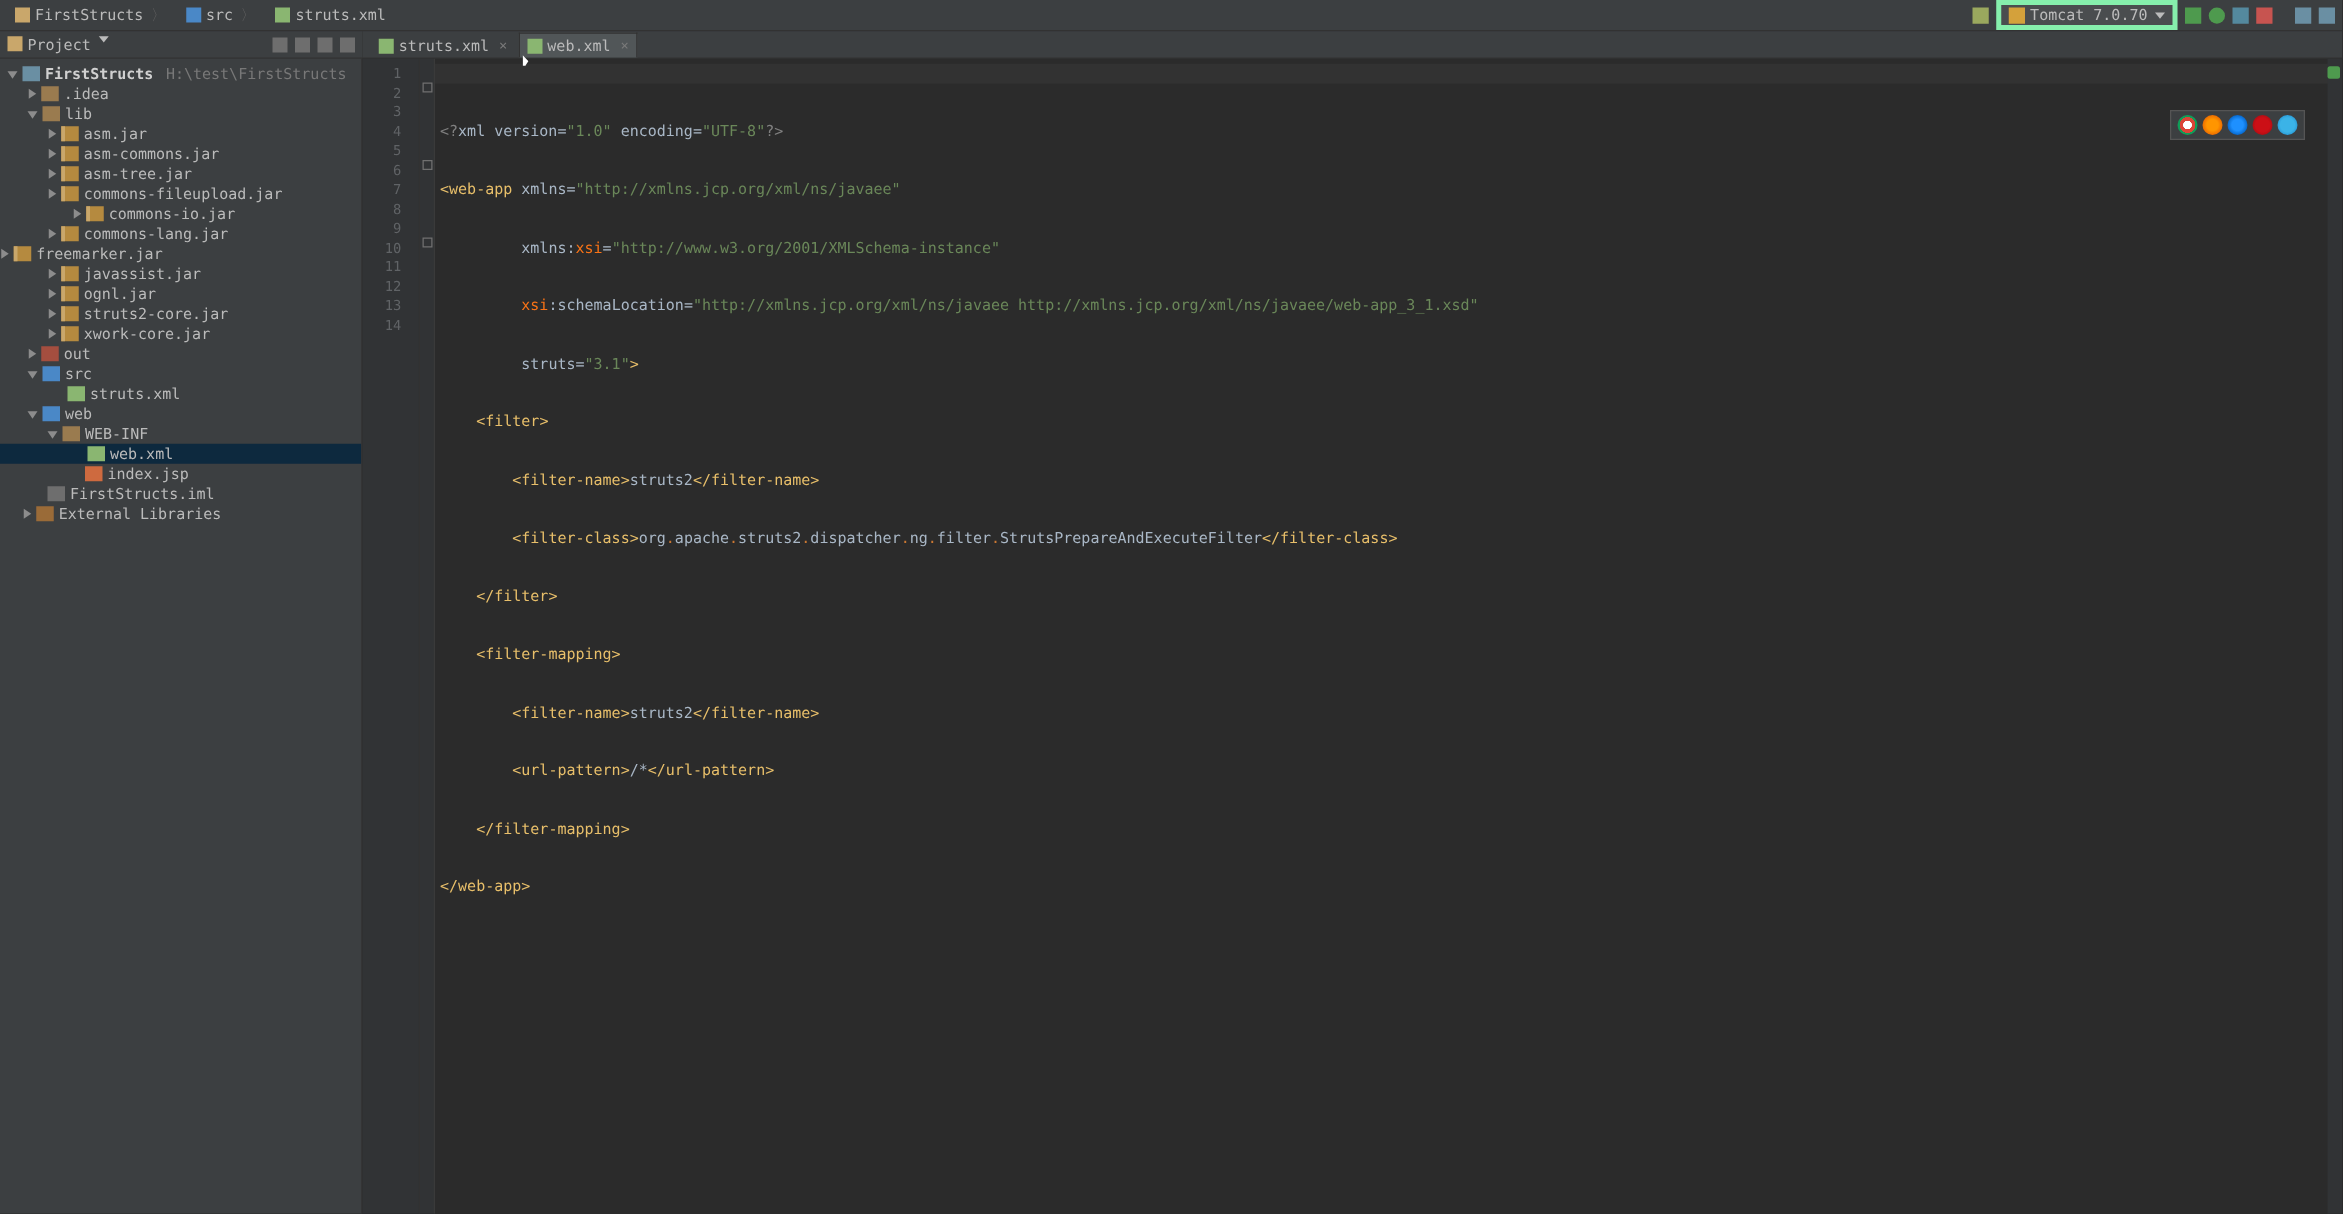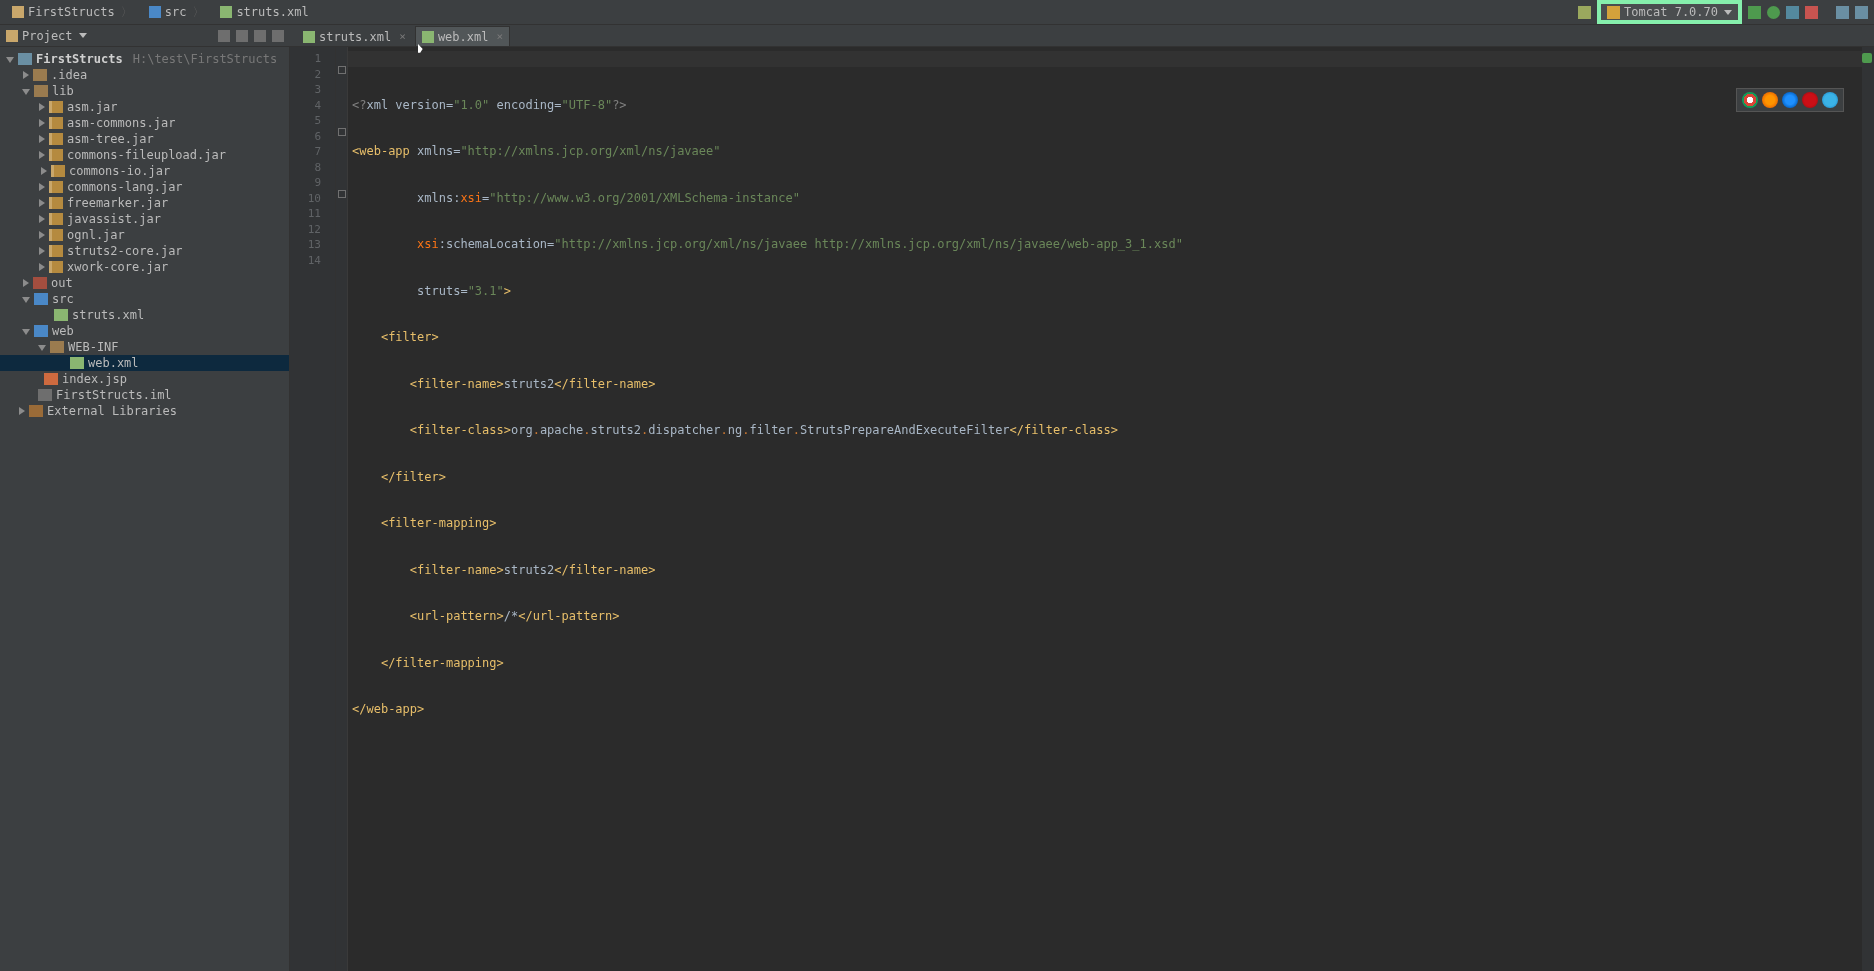--- a/index.html
+++ b/index.html
@@ -49,21 +49,21 @@
 .ri-search{background:#6a8fa3;}
 .ri-bars{background:#6a8fa3;}
 .tri-down{display:inline-block;width:0;height:0;border-left:4px solid transparent;border-right:4px solid transparent;border-top:5px solid #bbbbbb;margin-left:2px;}
 
 .project-header{
   height:22px;background:#3c3f41;
   border-bottom:1px solid #323232;
   display:flex;align-items:center;justify-content:space-between;
   padding:0 6px;width:290px;position:absolute;top:25px;left:0;
 }
-.ph-left{display:flex;align-items:center;gap:4px;color:#bbbbbb;}
+.ph-left{display:flex;align-items:flex-start;gap:4px;color:#bbbbbb;}
 .ph-icons{display:flex;align-items:center;gap:6px;}
 .phi{width:12px;height:12px;background:#6e6e6e;display:inline-block;}
 
 .project-tree{
   position:absolute;top:47px;left:0;width:290px;bottom:0;
   background:#3c3f41;border-right:1px solid #323232;
   padding-top:4px;
   overflow:hidden;
 }
 .tree-row{
@@ -239,31 +239,31 @@
       <div class="tree-row" style="padding-left: 38px;">
         <span class="arrow closed"></span>
         <span class="node-icon ni-jar"></span>
         <span>asm-tree.jar</span>
       </div>
       <div class="tree-row" style="padding-left: 38px;">
         <span class="arrow closed"></span>
         <span class="node-icon ni-jar"></span>
         <span>commons-fileupload.jar</span>
       </div>
-      <div class="tree-row" style="padding-left: 40px;">
+      <div class="tree-row" style="padding-left: 58px;">
         <span class="arrow closed"></span>
         <span class="node-icon ni-jar"></span>
         <span>commons-io.jar</span>
       </div>
       <div class="tree-row" style="padding-left: 38px;">
         <span class="arrow closed"></span>
         <span class="node-icon ni-jar"></span>
         <span>commons-lang.jar</span>
       </div>
-      <div class="tree-row" style="padding-left: 38px;">
+      <div class="tree-row" style="">
         <span class="arrow closed"></span>
         <span class="node-icon ni-jar"></span>
         <span>freemarker.jar</span>
       </div>
       <div class="tree-row" style="padding-left: 38px;">
         <span class="arrow closed"></span>
         <span class="node-icon ni-jar"></span>
         <span>javassist.jar</span>
       </div>
       <div class="tree-row" style="padding-left: 38px;">
@@ -304,21 +304,21 @@
   </div>
   <div class="tree-row" style="padding-left:38px">
     <span class="arrow open"></span>
     <span class="node-icon ni-folder"></span>
     <span>WEB-INF</span>
   </div>
   <div class="tree-row selected" style="padding-left:70px">
     <span class="node-icon ni-xml"></span>
     <span>web.xml</span>
   </div>
-  <div class="tree-row" style="padding-left:44px">
+  <div class="tree-row" style="padding-left:68px">
     <span class="node-icon ni-jsp"></span>
     <span>index.jsp</span>
   </div>
   <div class="tree-row" style="padding-left:38px">
     <span class="node-icon ni-iml"></span>
     <span>FirstStructs.iml</span>
   </div>
   <div class="tree-row" style="padding-left:18px">
     <span class="arrow closed"></span>
     <span class="node-icon ni-lib"></span>

